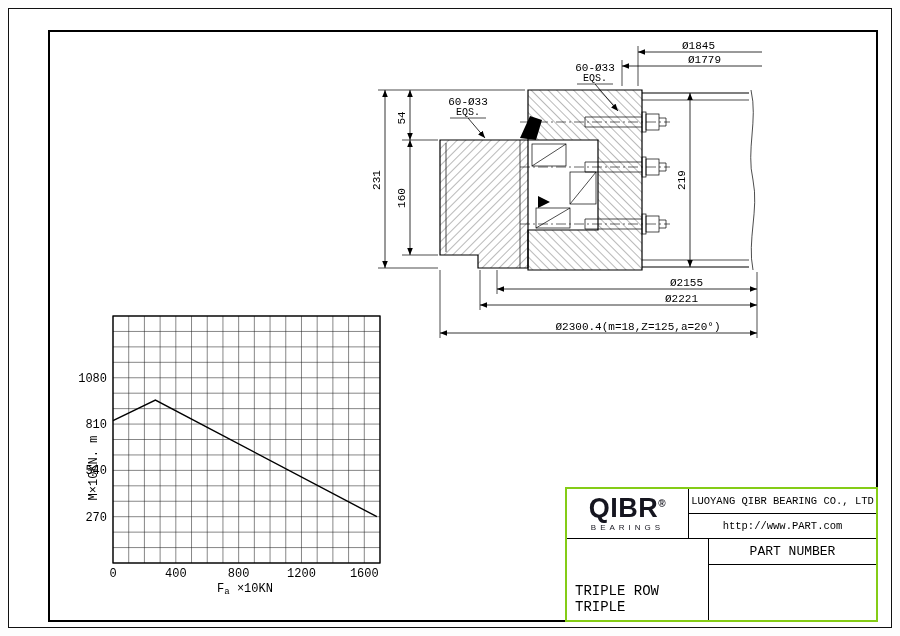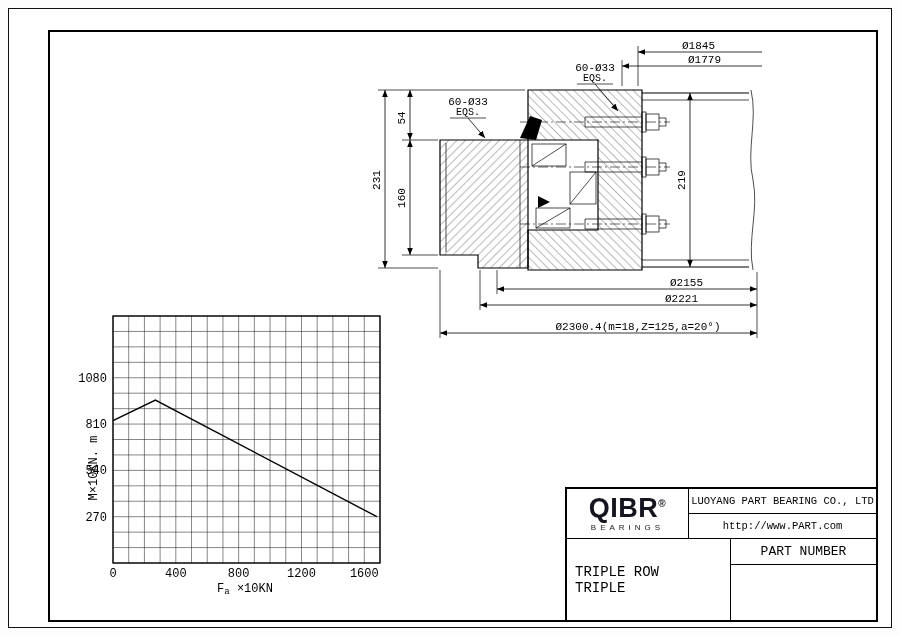--- a/index.html
+++ b/index.html
@@ -25,31 +25,31 @@
   #ar path{fill:#000}
 
   
   .grid-line{stroke:#222;stroke-width:0.55}
   .plot-frame{fill:none;stroke:#000;stroke-width:1.3}
   .tick{font:12px "Liberation Mono",monospace;fill:#000}
   .ax-label{font:12px "Liberation Mono",monospace;fill:#000}
   .data-line{fill:none;stroke:#000;stroke-width:1.4}
 
   
-  .title-block{position:absolute;left:565px;top:487px;width:313px;height:135px;border:2px solid #000000;display:flex;flex-direction:column;background:#fff}
+  .title-block{position:absolute;left:565px;top:487px;width:313px;height:135px;border:2px solid #84cc16;display:flex;flex-direction:column;background:#fff}
   .tb-top{display:flex;height:50px;border-bottom:1.5px solid #000;flex:none}
   .tb-logo{width:122px;border-right:1.5px solid #000;display:flex;flex-direction:column;align-items:center;justify-content:center}
   .logo-main{font-family:"Liberation Sans",sans-serif;font-weight:bold;font-size:27px;letter-spacing:0.5px;color:#15151f;line-height:1}
   .logo-reg{font-size:10px;vertical-align:super;font-weight:bold}
   .logo-sub{font-family:"Liberation Sans",sans-serif;font-size:8px;letter-spacing:4px;font-weight:normal;color:#15151f;margin-top:1px}
   .tb-company{flex:1;display:flex;flex-direction:column}
   .tb-company-line{flex:1;display:flex;align-items:center;justify-content:center;font-size:10.5px;white-space:nowrap}
   .tb-company-line.first{border-bottom:1.5px solid #000}
   .tb-bottom{display:flex;flex:1}
-  .tb-product{width:164px;border-right:1.5px solid #000;padding:5px 8px;display:flex;flex-direction:column;justify-content:center;font-size:14px}
+  .tb-product{width:142px;border-right:1.5px solid #000;padding:5px 8px;display:flex;flex-direction:column;justify-content:flex-end;font-size:14px}
   .tb-part{flex:1;display:flex;flex-direction:column}
   .tb-part-label{height:26px;border-bottom:1.5px solid #000;display:flex;align-items:center;justify-content:center;font-size:13px;flex:none}
   .tb-part-number{flex:1;display:flex;align-items:center;justify-content:center;font-size:18px;letter-spacing:0.5px}
 </style>
 </head>
 <body>
 
 <div class="outer-border"></div>
 <div class="inner-border"></div>
 
@@ -239,21 +239,21 @@
   <text class="ax-label" x="160" y="292" text-anchor="middle"><tspan>F</tspan><tspan dy="2" font-size="9">a</tspan><tspan dy="-2"> ×10KN</tspan></text>
 </svg>
 
 <div class="title-block">
   <div class="tb-top">
     <div class="tb-logo">
       <div class="logo-main"><span>QIBR</span><span class="logo-reg">®</span></div>
       <div class="logo-sub">BEARINGS</div>
     </div>
     <div class="tb-company">
-      <div class="tb-company-line first">LUOYANG PART BEARING CO., LTD</div>
+      <div class="tb-company-line first">LUOYANG QIBR BEARING CO., LTD</div>
       <div class="tb-company-line">http://www.PART.com</div>
     </div>
   </div>
   <div class="tb-bottom">
     <div class="tb-product">
       <div>TRIPLE ROW</div>
       <div>TRIPLE</div>
     </div>
     <div class="tb-part">
       <div class="tb-part-label">PART NUMBER</div>

